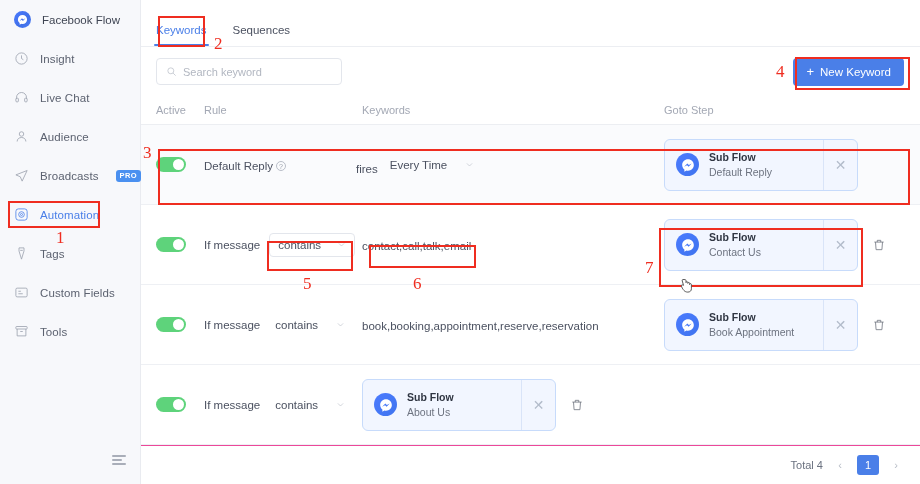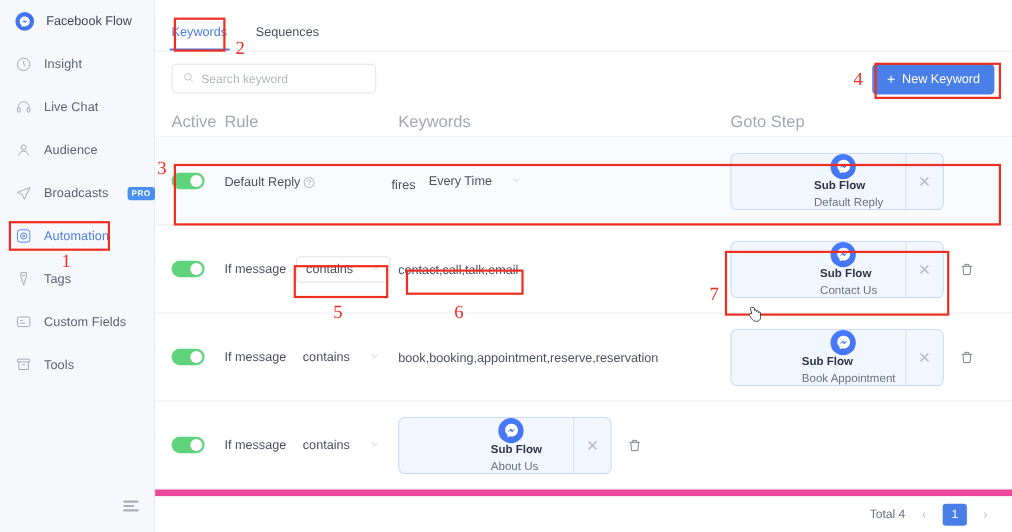--- a/index.html
+++ b/index.html
@@ -102,21 +102,21 @@
     display: flex; align-items: center; gap: 6px;
     cursor: pointer; font-family: "Liberation Sans", sans-serif;
   }
   .new-kw-btn .plus { font-size: 13px; line-height: 1; }
 
   
   .thead {
     display: flex; align-items: center;
     height: 29px; padding: 0 16px 0 15px;
     border-bottom: 1px solid #eceef2;
-    color: #a3a8b4; font-size: 15px;
+    color: #a3a8b4; font-size: 11px;
   }
   .col-active { width: 48px; flex: 0 0 48px; }
   .col-rule   { width: 158px; flex: 0 0 158px; }
   .col-keywords { flex: 1; }
   .col-goto   { width: 240px; flex: 0 0 240px; }
 
   .row {
     display: flex; align-items: center;
     height: 80px; padding: 0 16px 0 15px;
     border-bottom: 1px solid #eef0f4;
@@ -147,21 +147,21 @@
   .select .chev svg { width: 9px; height: 9px; stroke:#b6bbc5; fill:none; stroke-width:1.6; }
   .select.boxed { border: 1px solid #e3e6ec; border-radius: 4px; padding: 5px 8px; min-width: 86px; justify-content: space-between; }
 
   .keywords-text { font-size: 11.5px; color: #4b5160; }
 
   .goto-wrap { display: flex; align-items: center; gap: 14px; }
   .subflow-card {
     width: 194px; height: 52px;
     background: #f2f6ff; border: 1px solid #c7dbfb;
     border-radius: 6px; display: flex; align-items: center;
-    padding-left: 11px; cursor: pointer; position: relative; flex-direction: column;
+    padding-left: 11px; cursor: pointer; position: relative;
   }
   .sf-icon {
     width: 23px; height: 23px; border-radius: 50%;
     background: linear-gradient(135deg,#4b7bff,#3f74ee);
     display:flex;align-items:center;justify-content:center;
     flex:0 0 23px;
   }
   .sf-icon svg { width: 14px; height: 14px; fill:#fff; }
   .sf-text { margin-left: 10px; }
   .sf-title { font-size: 10.5px; font-weight: bold; color: #2f3542; }
@@ -173,21 +173,21 @@
     color: #b3bccb; font-size: 14px; cursor: pointer;
   }
   .trash { width: 14px; height: 14px; cursor: pointer; flex:0 0 14px; }
   .trash svg { width: 14px; height: 14px; stroke: #6f7480; fill: none; stroke-width: 1.4; }
 
   
   .pager {
     position: absolute; bottom: 0; left: 0; right: 0; height: 39px;
     display: flex; align-items: center; justify-content: flex-end;
     gap: 9px; padding-right: 16px;
-    border-top: 6px solid #ec4899; background: #fff;
+    border-top: 1px solid #ec4899; background: #fff;
   }
   .total { font-size: 11px; color: #6b7280; }
   .pg-arrow { width: 16px; text-align:center; color:#b8bdc7; font-size: 11px; cursor: pointer; }
   .pg-num {
     width: 22px; height: 20px; background: #4a7fe8; color: #fff;
     border-radius: 3px; font-size: 11px; display:flex;
     align-items:center; justify-content:center; cursor:pointer;
   }
 
   

